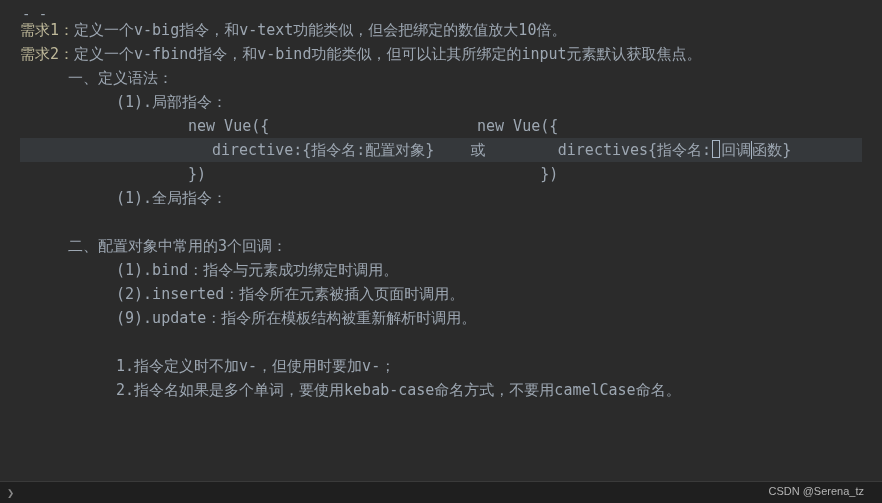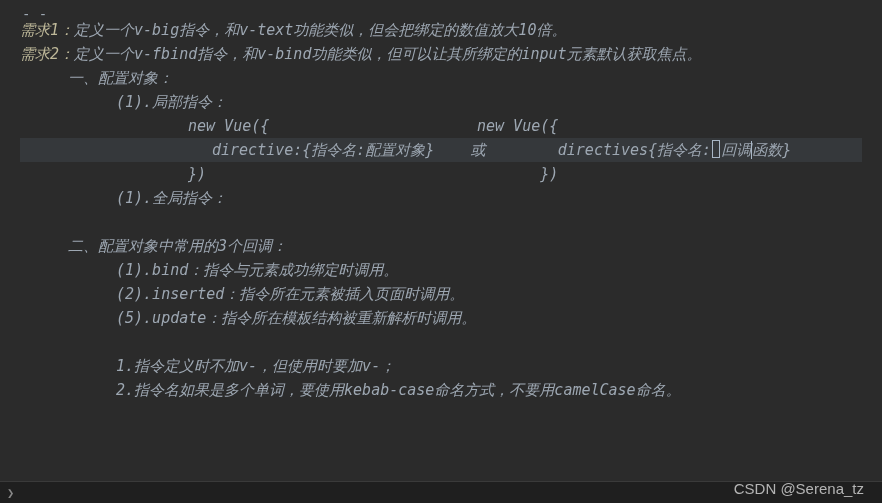--- a/index.html
+++ b/index.html
@@ -18,21 +18,20 @@
     }
     .editor {
       padding: 18px 20px 0 20px;
       font-size: 15px;
       line-height: 24px;
       position: relative;
     }
     .line {
       white-space: pre;
       color: #9da7b2;
-      font-style: italic;
     }
     .dash {
       color: #9da7b2;
       font-size: 14px;
       position: absolute;
       top: 2px;
       left: 22px;
     }
     .req-num {
       color: #bfb99a;
@@ -57,21 +56,21 @@
       border-left: 1px solid #a9b7c6;
       display: inline-block;
       height: 18px;
       vertical-align: -4px;
     }
     .watermark {
       position: absolute;
       bottom: 6px;
       right: 18px;
       color: #b4b4b4;
-      font-size: 15px;
+      font-size: 11px;
       font-family: sans-serif;
       margin-left: 20px;
     }
     .bottom-bar {
       position: absolute;
       bottom: 0;
       left: 0;
       width: 100%;
       height: 22px;
       background: #1f1f1f;
@@ -92,42 +91,42 @@
 <body>
 
 <div class="editor">
   <span class="dash">- -</span>
 
   <div class="line"><span class="req-num">需求1：</span><span class="cjk">定义一个v-big指令，和v-text功能类似，但会把绑定的数值放大10倍。</span></div>
 
   <div class="line"><span class="req-num">需求2：</span><span class="cjk">定义一个v-fbind指令，和v-bind功能类似，但可以让其所绑定的input元素默认获取焦点。</span></div>
 
 
-  <div class="line indent1"><span class="cjk">一、配置对象：</span></div>
+  <div class="line indent1"><span class="cjk">一、定义语法：</span></div>
 
   <div class="line indent2"><span class="cjk">(1).局部指令：</span></div>
 
   <div class="line indent3"><span>new Vue({</span>                       <span>new Vue({</span></div>
 
   <div class="line highlight-line"><span style="padding-left:192px">directive:{指令名:配置对象}</span>    <span>或</span>        <span>directives{指令名:<span class="cursor-box"></span>回调<span class="cursor-line"></span>函数}</span></div>
 
   <div class="line indent3"><span>})</span>                                     <span>})</span></div>
 
   <div class="line indent2"><span class="cjk">(1).全局指令：</span></div>
 
 
   <div class="line">&nbsp;</div>
 
   <div class="line indent1"><span class="cjk">二、配置对象中常用的3个回调：</span></div>
 
   <div class="line indent2"><span class="cjk">(1).bind：指令与元素成功绑定时调用。</span></div>
 
   <div class="line indent2"><span class="cjk">(2).inserted：指令所在元素被插入页面时调用。</span></div>
 
-  <div class="line indent2"><span class="cjk">(5).update：指令所在模板结构被重新解析时调用。</span></div>
+  <div class="line indent2"><span class="cjk">(9).update：指令所在模板结构被重新解析时调用。</span></div>
 
   <div class="line">&nbsp;</div>
 
 
   <div class="line indent2"><span class="cjk">1.指令定义时不加v-，但使用时要加v-；</span></div>
 
   <div class="line indent2"><span class="cjk">2.指令名如果是多个单词，要使用kebab-case命名方式，不要用camelCase命名。</span></div>
 </div>
 
 <div class="bottom-bar">

